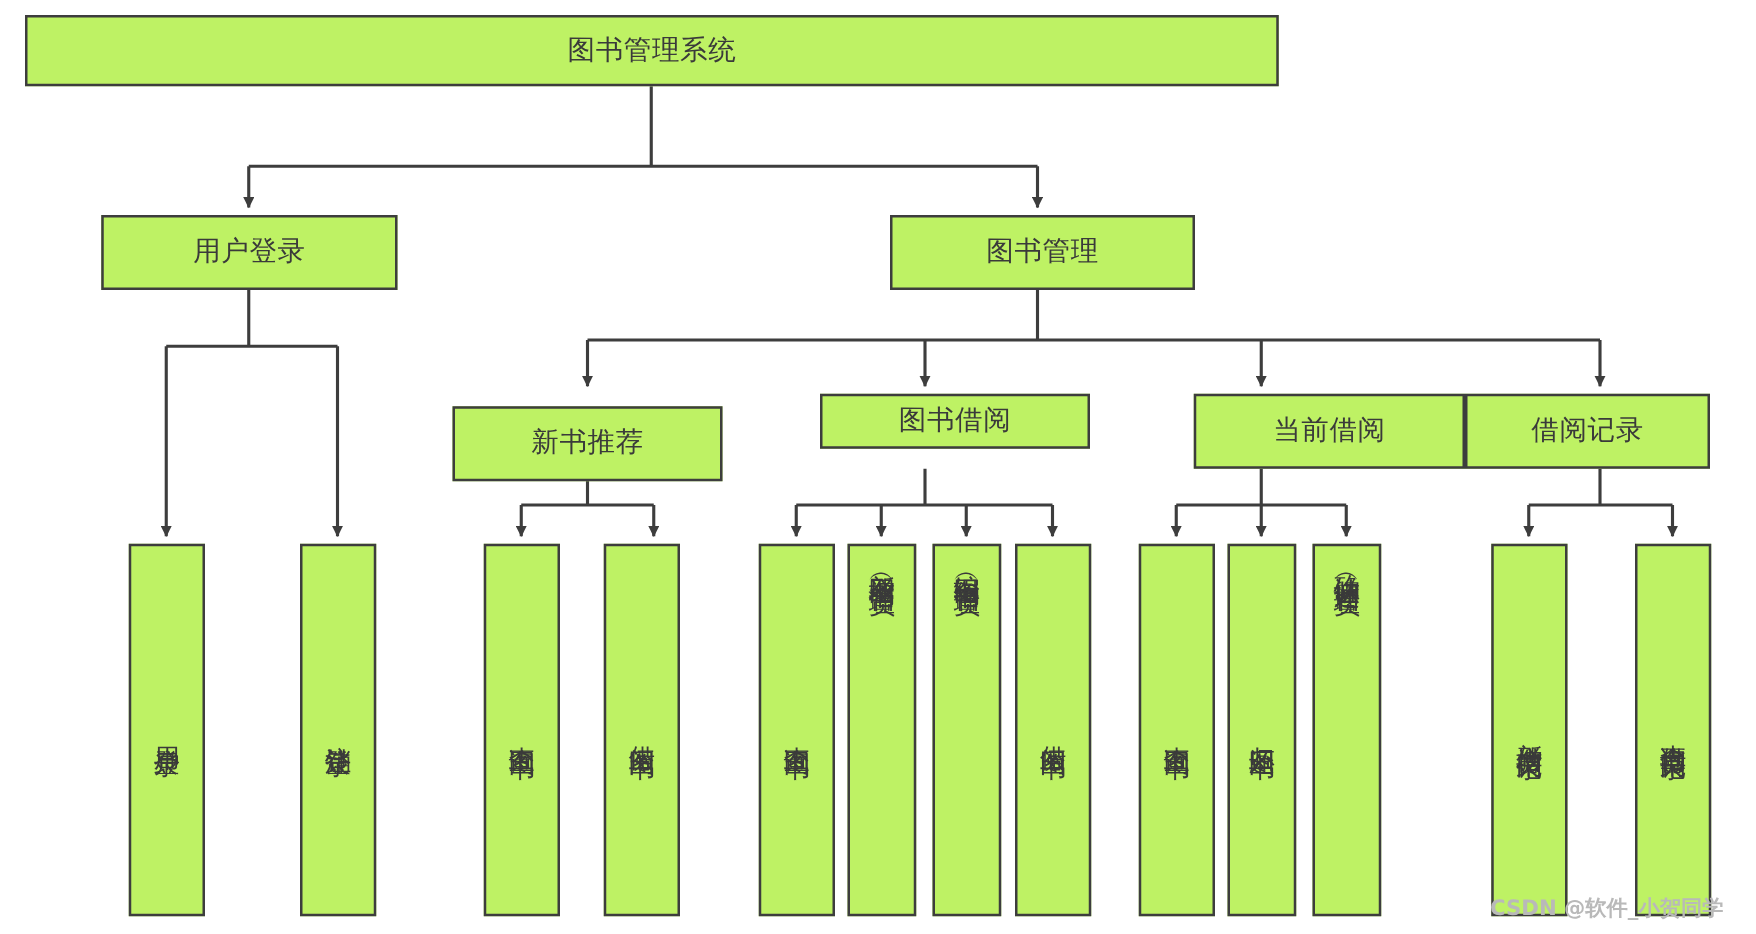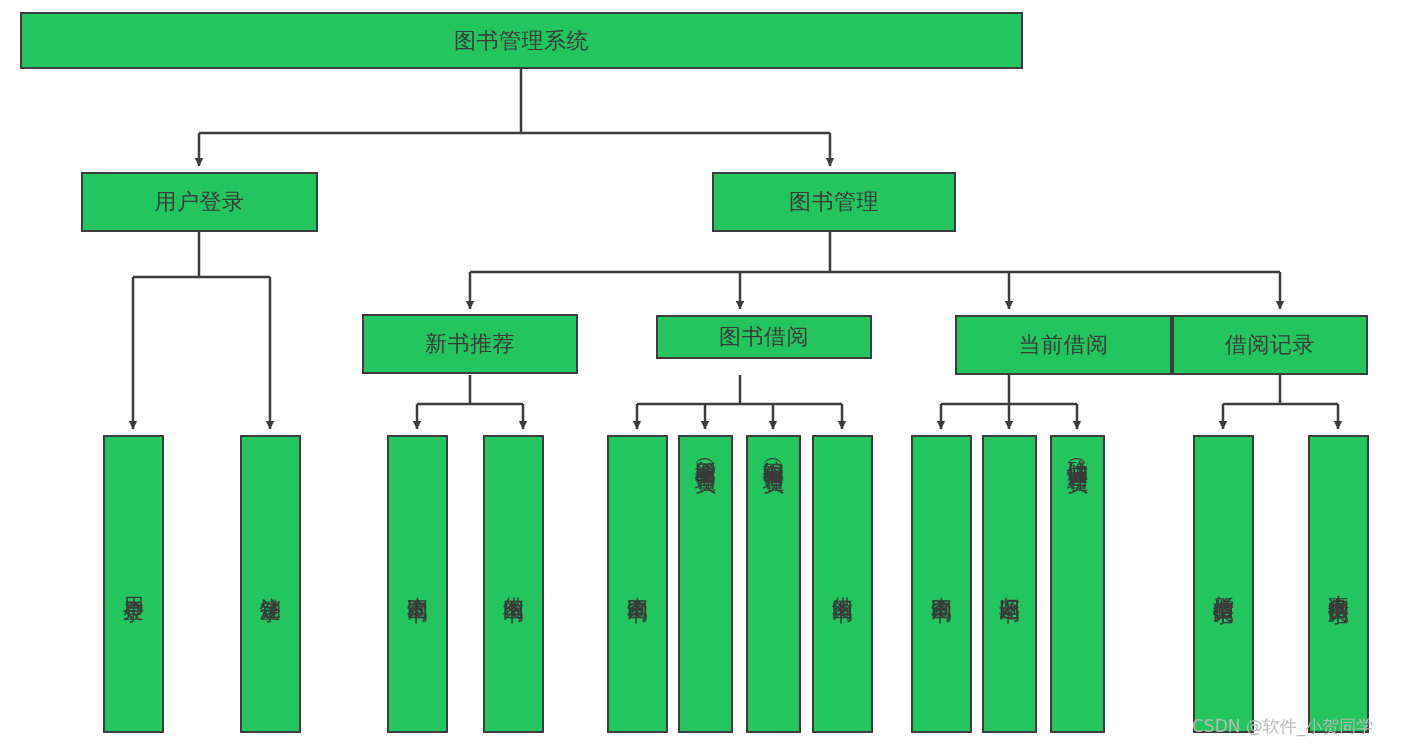--- a/index.html
+++ b/index.html
@@ -18,21 +18,21 @@
   svg#edges{
     position:absolute;
     left:0; top:0;
     width:1405px;
     height:747px;
     pointer-events:none;
   }
   .node{
     position:absolute;
     box-sizing:border-box;
-    background:#22c55e;
+    background:#bef264;
     border:2.5px solid #3d3d3d;
     display:flex;
     align-items:center;
     justify-content:center;
     text-align:center;
   }
   .node .lbl{
     font-size:22px;
     line-height:1.15;
     color:#3a3a3a;
@@ -60,20 +60,21 @@
   }
   .node.vert.center{
     align-items:center;
   }
   .watermark{
     position:absolute;
     font-size:17px;
     color:#b9b9b9;
     white-space:nowrap;
     user-select:none;
+    font-weight:bold;
   }
 </style>
 </head>
 <body>
 
 <div id="canvas">
 
   <svg id="edges" viewBox="0 0 1405 747">
     <defs>
       <marker id="arrow" markerWidth="10" markerHeight="9" refX="8.5" refY="4.5" orient="auto" markerUnits="userSpaceOnUse">
@@ -130,21 +131,21 @@
     <span class="lbl">图书管理系统</span>
   </div>
 
   <div class="node horiz" style="left:81px; top:172px; width:237px; height:60px;">
     <span class="lbl">用户登录</span>
   </div>
   <div class="node horiz" style="left:712px; top:172px; width:244px; height:60px;">
     <span class="lbl">图书管理</span>
   </div>
 
-  <div class="node horiz" style="left:362px; top:314px; width:216px; height:60px;">
+  <div class="node horiz" style="left:362px; top:325px; width:216px; height:60px;">
     <span class="lbl">新书推荐</span>
   </div>
   <div class="node horiz" style="left:632px; top:315px; width:216px; height:44px;margin-left:24px;">
     <span class="lbl">图书借阅</span>
   </div>
   <div class="node horiz" style="left:955px; top:315px; width:217px; height:60px;">
     <span class="lbl">当前借阅</span>
   </div>
   <div class="node horiz" style="left:1172px; top:315px; width:196px; height:60px;">
     <span class="lbl">借阅记录</span>

